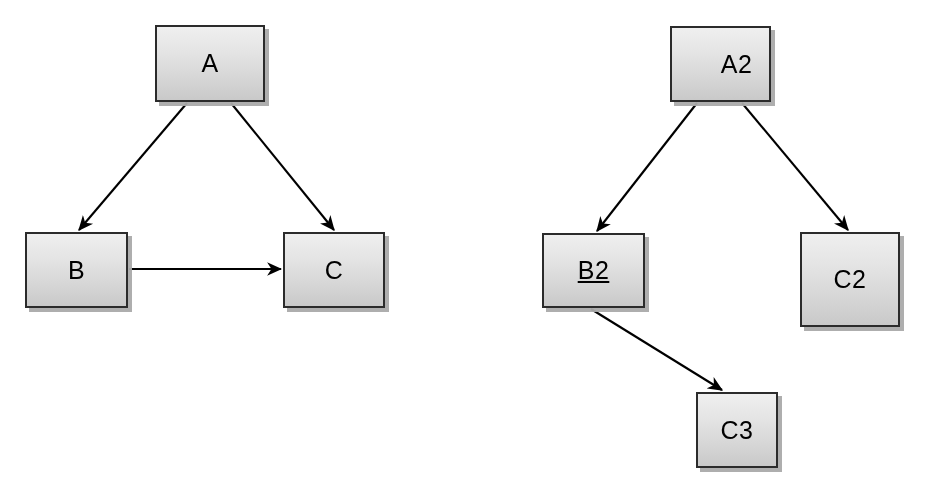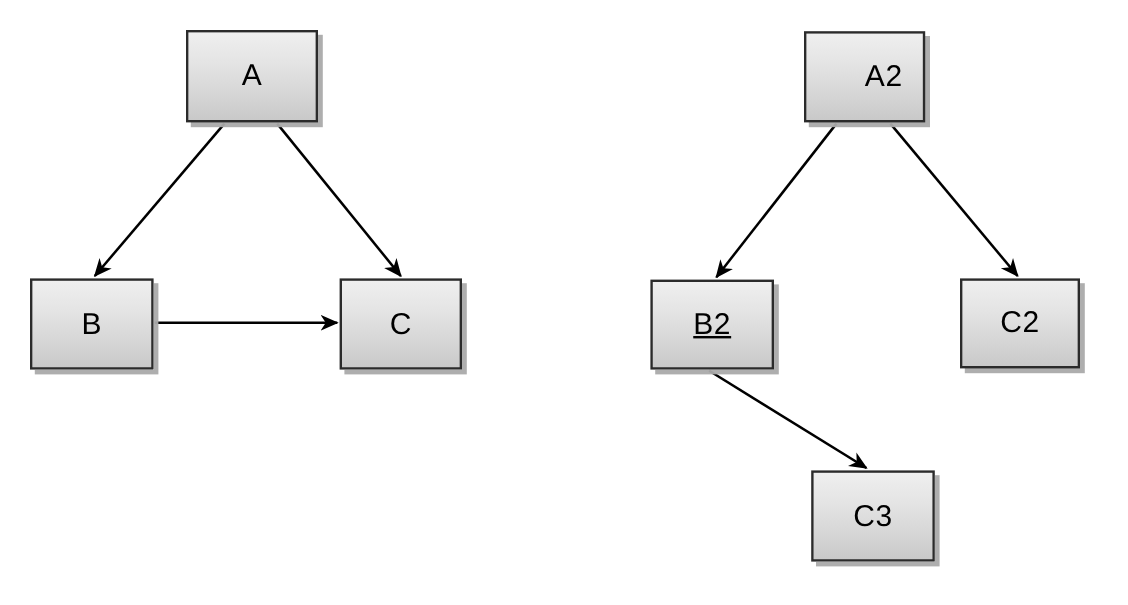--- a/index.html
+++ b/index.html
@@ -74,21 +74,21 @@
       </div>
       <div class="node" style="left: 283px; top: 232px; width: 102px; height: 76px;">
         <span class="node-label">C</span>
       </div>
       <div class="node" style="left: 670px; top: 26px; width: 101px; height: 76px; padding-left: 32px;">
         <span class="node-label">A2</span>
       </div>
       <div class="node" style="left: 542px; top: 233px; width: 103px; height: 75px; text-decoration: underline;">
         <span class="node-label">B2</span>
       </div>
-      <div class="node" style="left: 800px; top: 232px; width: 100px; height: 75px;">
+      <div class="node" style="left: 800px; top: 232px; width: 100px; height: 95px;">
         <span class="node-label">C2</span>
       </div>
-      <div class="node" style="left: 676px; top: 392px; width: 103px; height: 76px;">
+      <div class="node" style="left: 696px; top: 392px; width: 82px; height: 76px;">
         <span class="node-label">C3</span>
       </div>
     </div>
 
 </div>
 
 </body></html>

